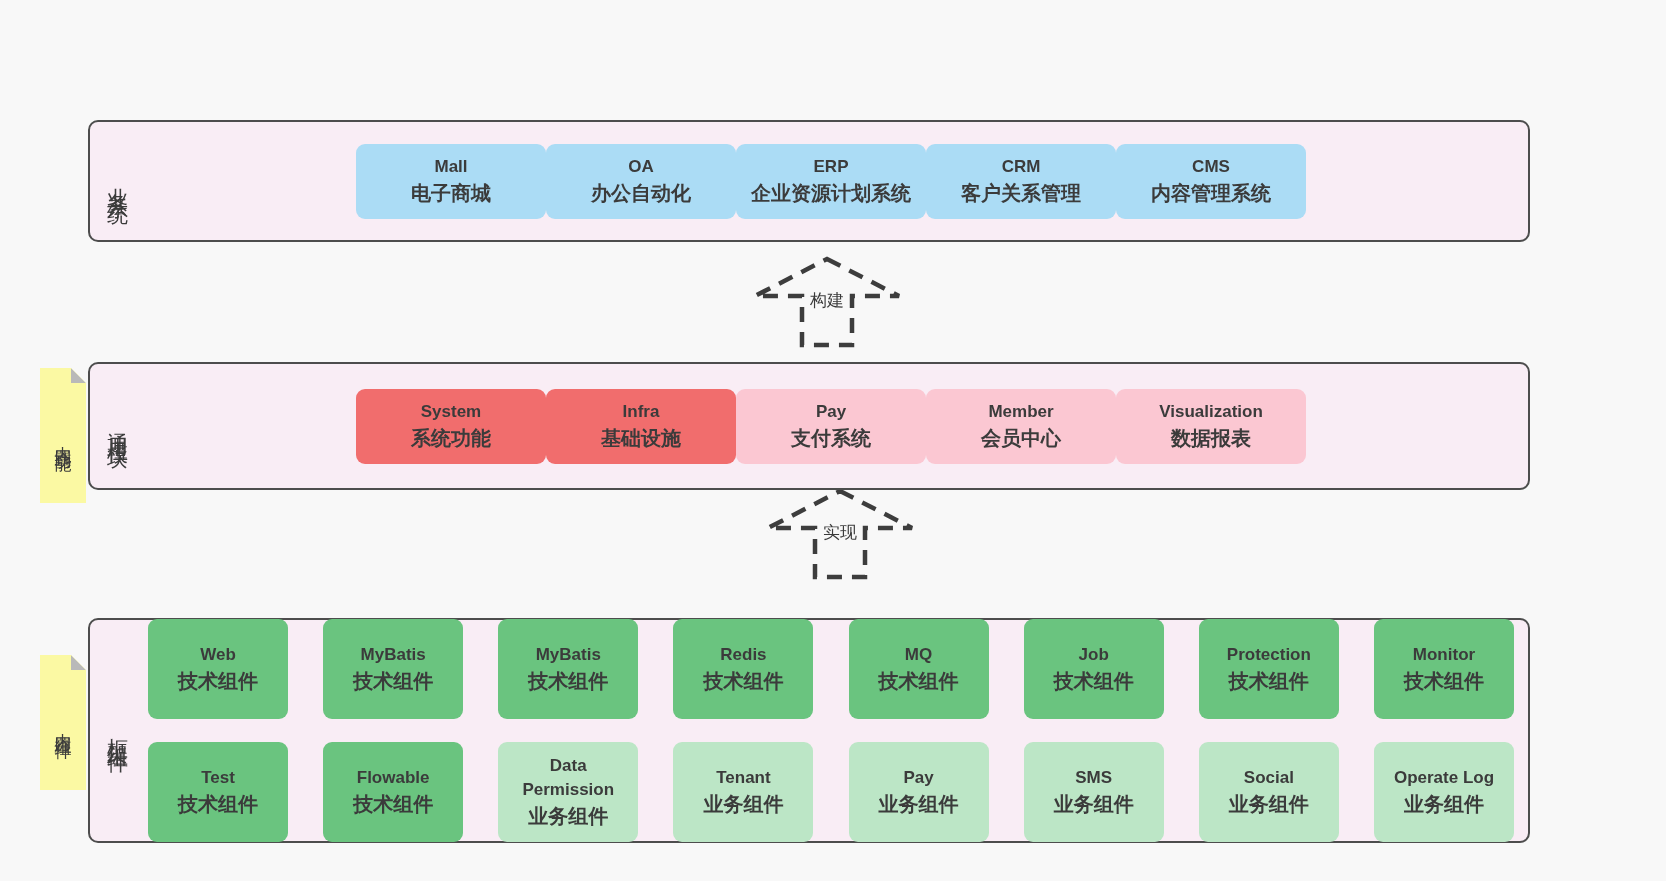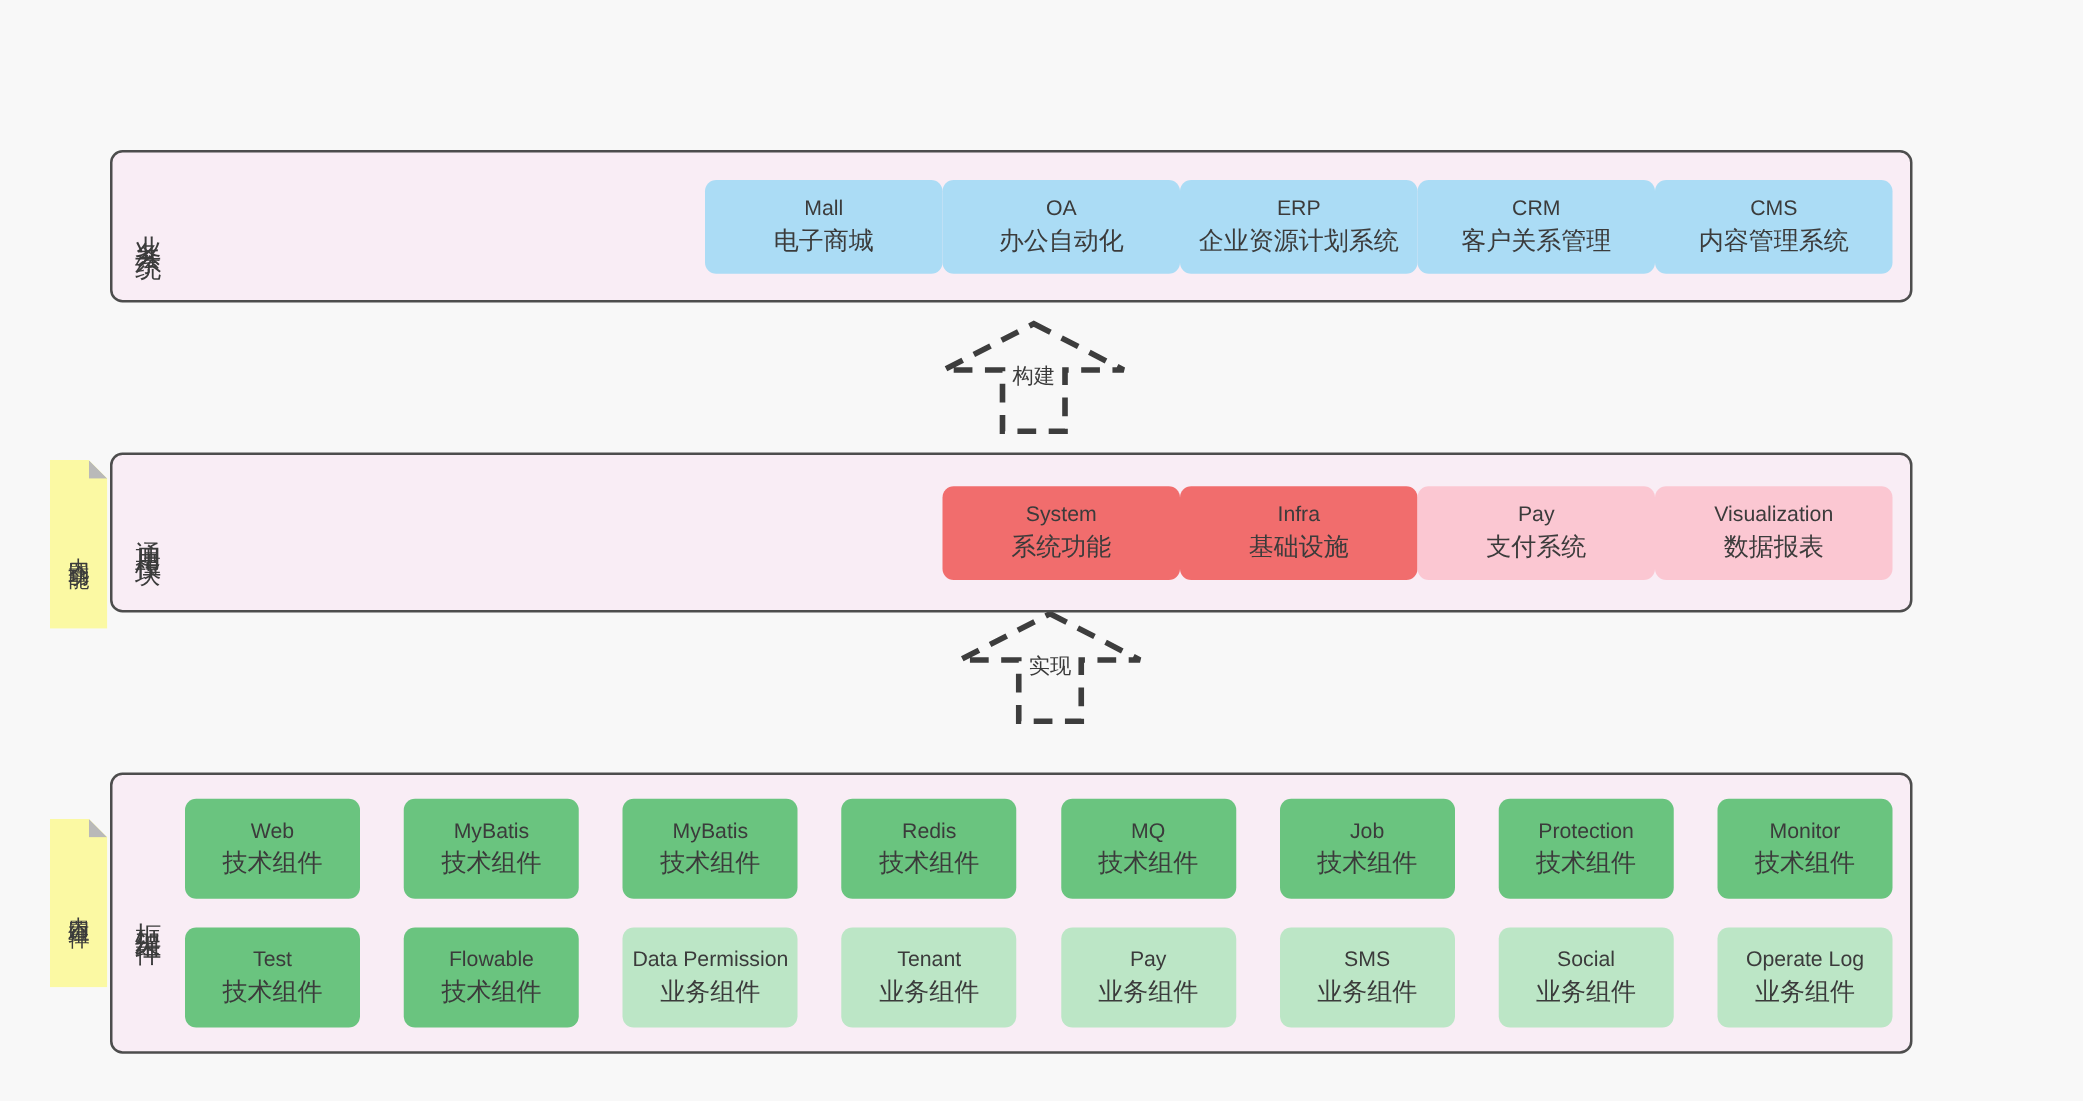--- a/index.html
+++ b/index.html
@@ -16,29 +16,29 @@
     border-radius:10px;display:flex;z-index:2;
   }
   #band1{top:120px;height:122px;}
   #band2{top:362px;height:128px;}
   #band3{top:618px;height:225px;}
   .band-label{width:56px;flex:0 0 56px;display:flex;align-items:center;justify-content:center;}
   .vtext{
     writing-mode:vertical-lr;text-orientation:upright;
     font-size:21px;letter-spacing:5px;line-height:1;
   }
-  .band-content{flex:1;display:flex;align-items:center;justify-content:flex-end;padding:0 14px 0 2px;}
+  .band-content{flex:1;display:flex;align-items:center;justify-content:center;padding:0 14px 0 2px;font-weight:bold;}
   .rows{flex:1;display:flex;flex-direction:column;justify-content:center;gap:23px;padding:0 14px 0 2px;}
   .row{display:flex;justify-content:space-between;}
   .node{
     border-radius:9px;display:flex;flex-direction:column;align-items:center;justify-content:center;
     text-align:center;line-height:1.42;box-sizing:border-box;padding:2px 6px;
   }
   .n190{width:190px;height:75px;}
-  .n140{width:140px;height:80px;}
+  .n140{width:140px;height:100px;font-weight:bold;}
   .node .en{font-size:17px;}
   .node .zh{font-size:20px;}
   .blue{background:var(--blue-box,#abdcf5);}
   .red{background:var(--red-box,#f16d6d);}
   .pink{background:var(--pink-box,#fbc7d2);}
   .green{background:var(--green-box,#6ac47f);}
   .green-light{background:var(--green-light-box,#bce6c6);}
   .arrow{position:absolute;width:150px;height:92px;z-index:1;}
   #arrow1{left:752px;top:256px;}
   #arrow2{left:765px;top:488px;}
@@ -122,20 +122,24 @@
       </div>
       <div class="node n190 red">
         <div class="en">Infra</div>
         <div class="zh">基础设施</div>
       </div>
       <div class="node n190 pink">
         <div class="en">Pay</div>
         <div class="zh">支付系统</div>
       </div>
       <div class="node n190 pink">
+        <div class="en">Member</div>
+        <div class="zh">会员中心</div>
+      </div>
+      <div class="node n190 pink">
         <div class="en">Visualization</div>
         <div class="zh">数据报表</div>
       </div>
     </div>
   </div>
 
   <div class="arrow" id="arrow2">
     <svg width="150" height="92" viewBox="0 0 150 92">
       <polygon points="75,3 147,40 100,40 100,89 50,89 50,40 3,40"></polygon>
     </svg>

